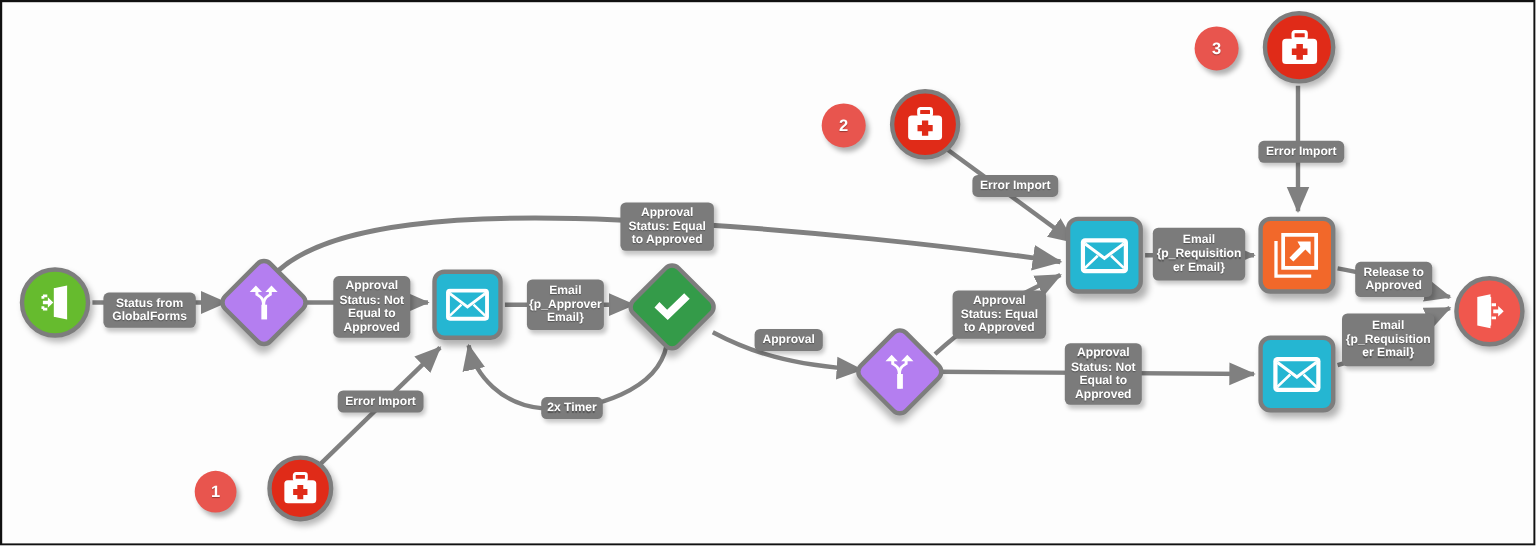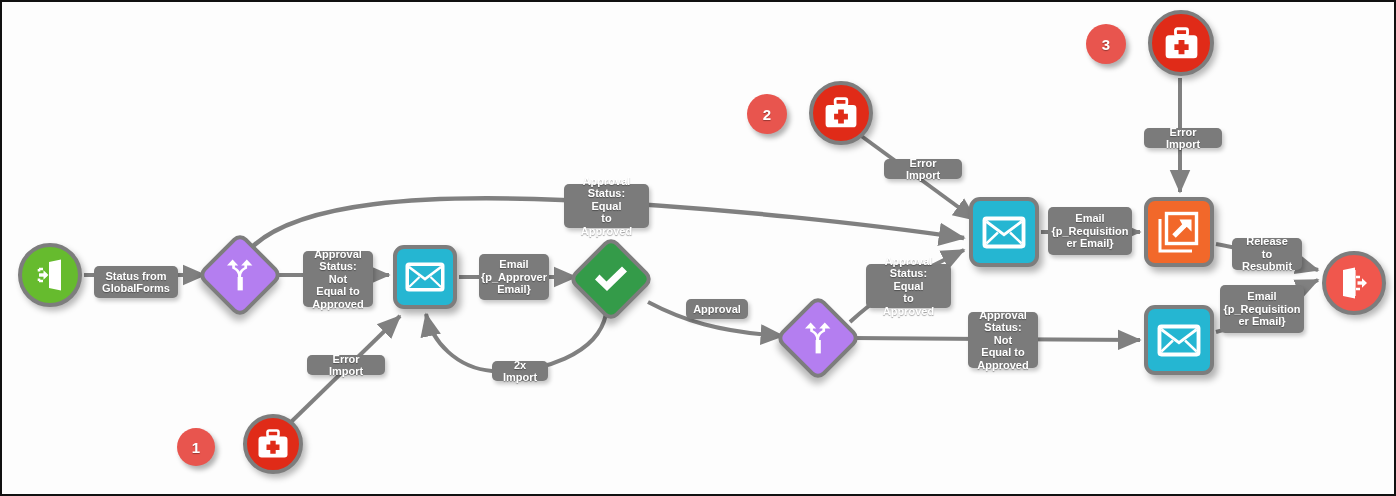--- a/index.html
+++ b/index.html
@@ -82,21 +82,21 @@
   
   .edge-label {
     position: absolute;
     background: #7b7b7b;
     color: #ffffff;
     font-size: 11px;
     font-weight: bold;
     line-height: 12.5px;
     text-align: center;
     border-radius: 5px;
-    padding: 4px 22px;
+    padding: 4px 4px;
     box-sizing: border-box;
     box-shadow: 2px 3px 4px rgba(0,0,0,0.22);
     text-shadow: 0 1px 1px rgba(0,0,0,0.35);
     white-space: pre-line;
     display: flex;
     align-items: center;
     justify-content: center;
   }
 </style>
 </head>
@@ -290,21 +290,21 @@
   <div class="edge-label" style="left:562px; top:182px; width:85px; height:44px;">Approval
 Status: Equal
 to Approved</div>
 
   <div class="edge-label" style="left:477px; top:252px; width:70px; height:46px;">Email
 {p_Approver
 Email}</div>
 
   <div class="edge-label" style="left:684px; top:297px; width:62px; height:20px;">Approval</div>
 
-  <div class="edge-label" style="left:490px; top:359px; width:56px; height:20px;">2x Import</div>
+  <div class="edge-label" style="left:490px; top:359px; width:56px; height:20px;">2x Timer</div>
 
   <div class="edge-label" style="left:305px; top:353px; width:78px; height:20px;">Error Import</div>
 
   <div class="edge-label" style="left:882px; top:157px; width:78px; height:20px;">Error Import</div>
 
   <div class="edge-label" style="left:1142px; top:126px; width:78px; height:20px;">Error Import</div>
 
   <div class="edge-label" style="left:864px; top:262px; width:85px; height:44px;">Approval
 Status: Equal
 to Approved</div>
@@ -312,19 +312,19 @@
   <div class="edge-label" style="left:966px; top:310px; width:70px; height:56px;">Approval
 Status: Not
 Equal to
 Approved</div>
 
   <div class="edge-label" style="left:1046px; top:205px; width:84px; height:48px;">Email
 {p_Requisition
 er Email}</div>
 
   <div class="edge-label" style="left:1230px; top:236px; width:70px; height:32px;">Release to
-Resubmit</div>
+Approved</div>
 
   <div class="edge-label" style="left:1218px; top:283px; width:84px; height:48px;">Email
 {p_Requisition
 er Email}</div>
 
 </div>
 
 </body></html>

